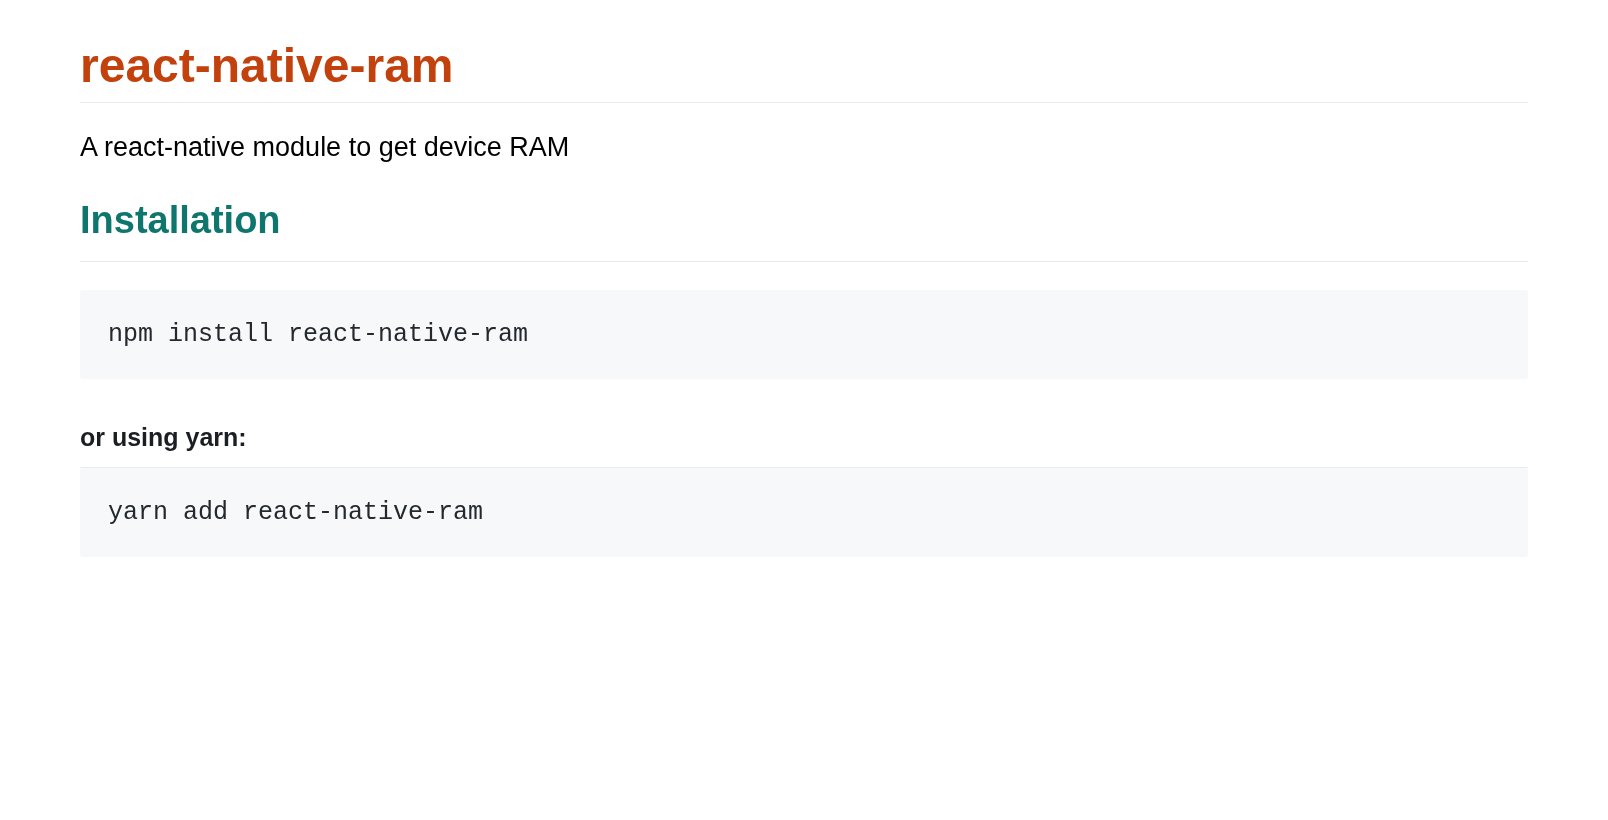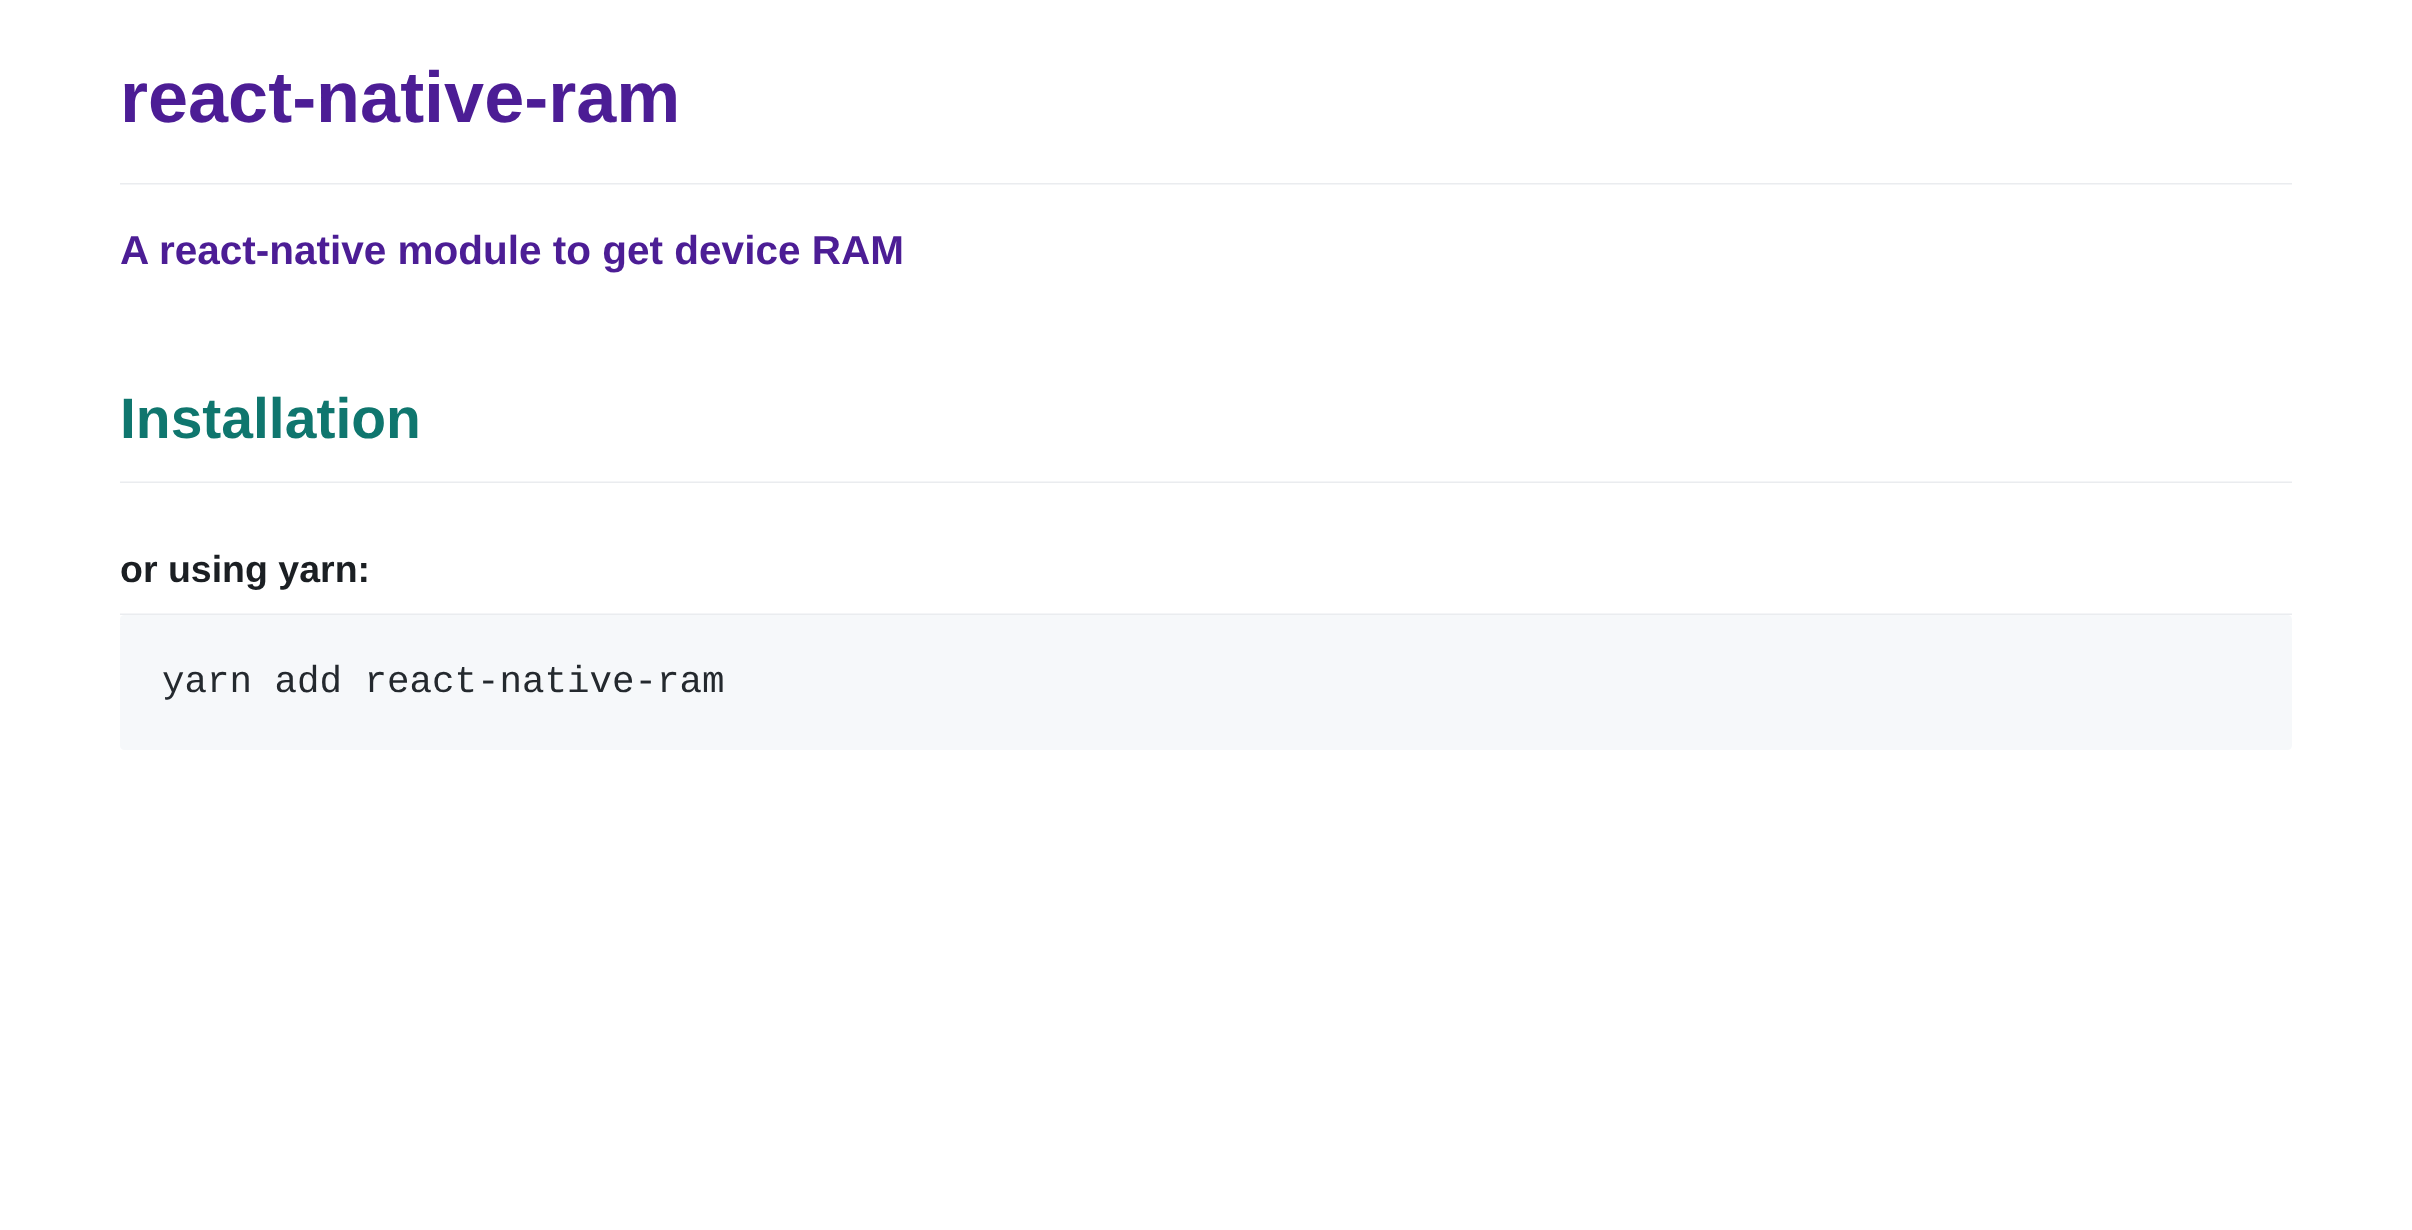--- a/index.html
+++ b/index.html
@@ -11,30 +11,30 @@
       font-family: -apple-system, BlinkMacSystemFont, "Segoe UI", Helvetica, Arial, sans-serif;
       color: #24292e;
       background: #ffffff;
       padding: 30px 80px;
       font-size: 16px;
       line-height: 1.5;
     }
     h1 {
       font-size: 48px;
       font-weight: 700;
-      padding-bottom: 20px;
+      padding-bottom: 0;
       border-bottom: 1px solid #eaecef;
       margin-bottom: 24px;
-      color: #4c1d95;
+      color: #c2410c;
     }
     .description {
       font-size: 27px;
-      color: #4c1d95;
-      margin-bottom: 64px;
-      font-weight: 700;
+      color: #000000;
+      margin-bottom: 24px;
+      font-weight: 400;
     }
     h2 {
       font-size: 38px;
       font-weight: 700;
       padding-bottom: 12px;
       border-bottom: 1px solid #eaecef;
       margin-bottom: 28px;
       color: #0f766e;
     }
     h3 {
@@ -65,18 +65,19 @@
 </head>
 <body>
 
 <h1>react-native-ram</h1>
 
 <p class="description">A react-native module to get device RAM</p>
 
 <h2>Installation</h2>
 
 <div class="section">
+  <pre><code>npm install react-native-ram</code></pre>
 </div>
 
 <div class="section">
   <h3>or using yarn:</h3>
   <pre><code>yarn add react-native-ram</code></pre>
 </div>
 
 </body></html>

